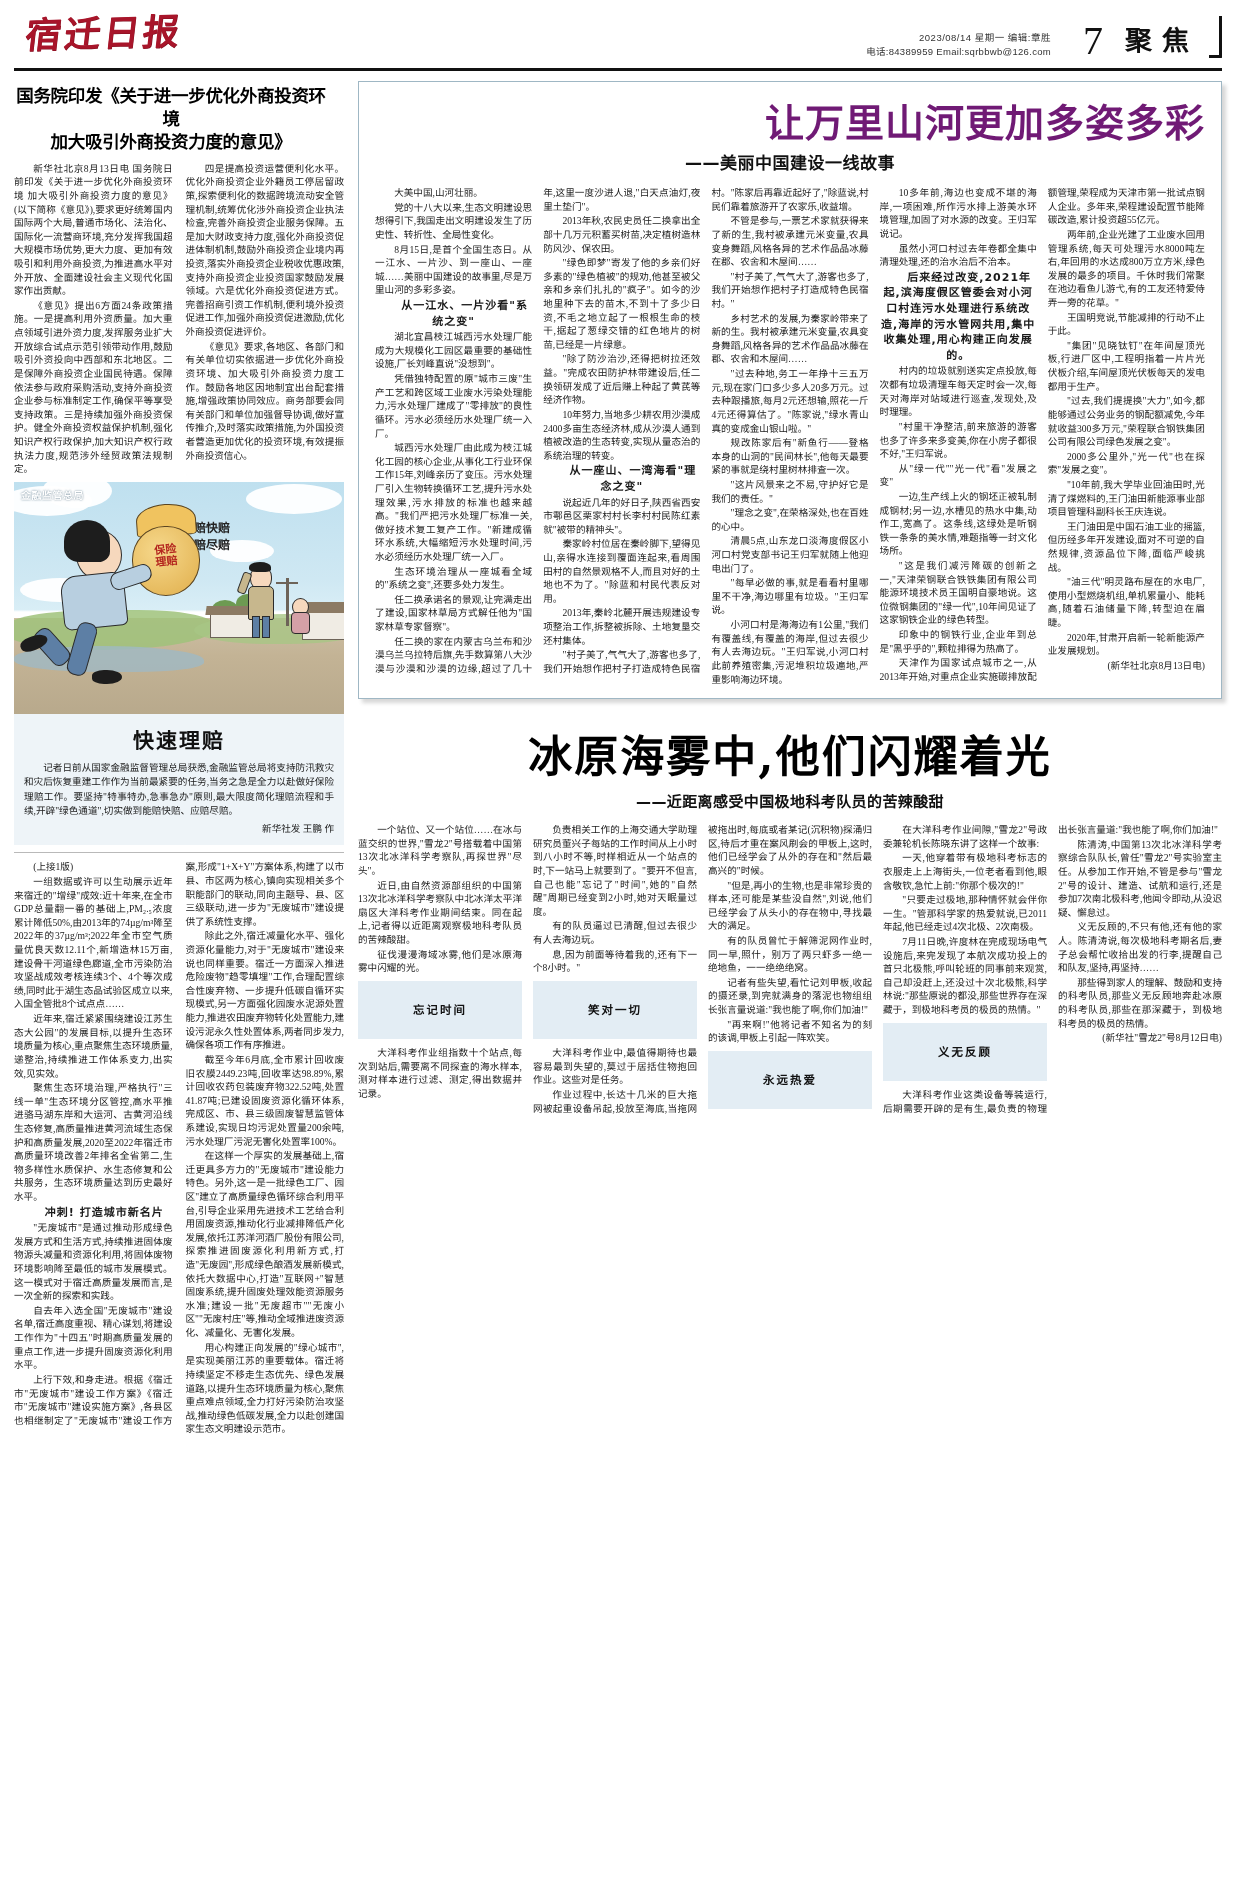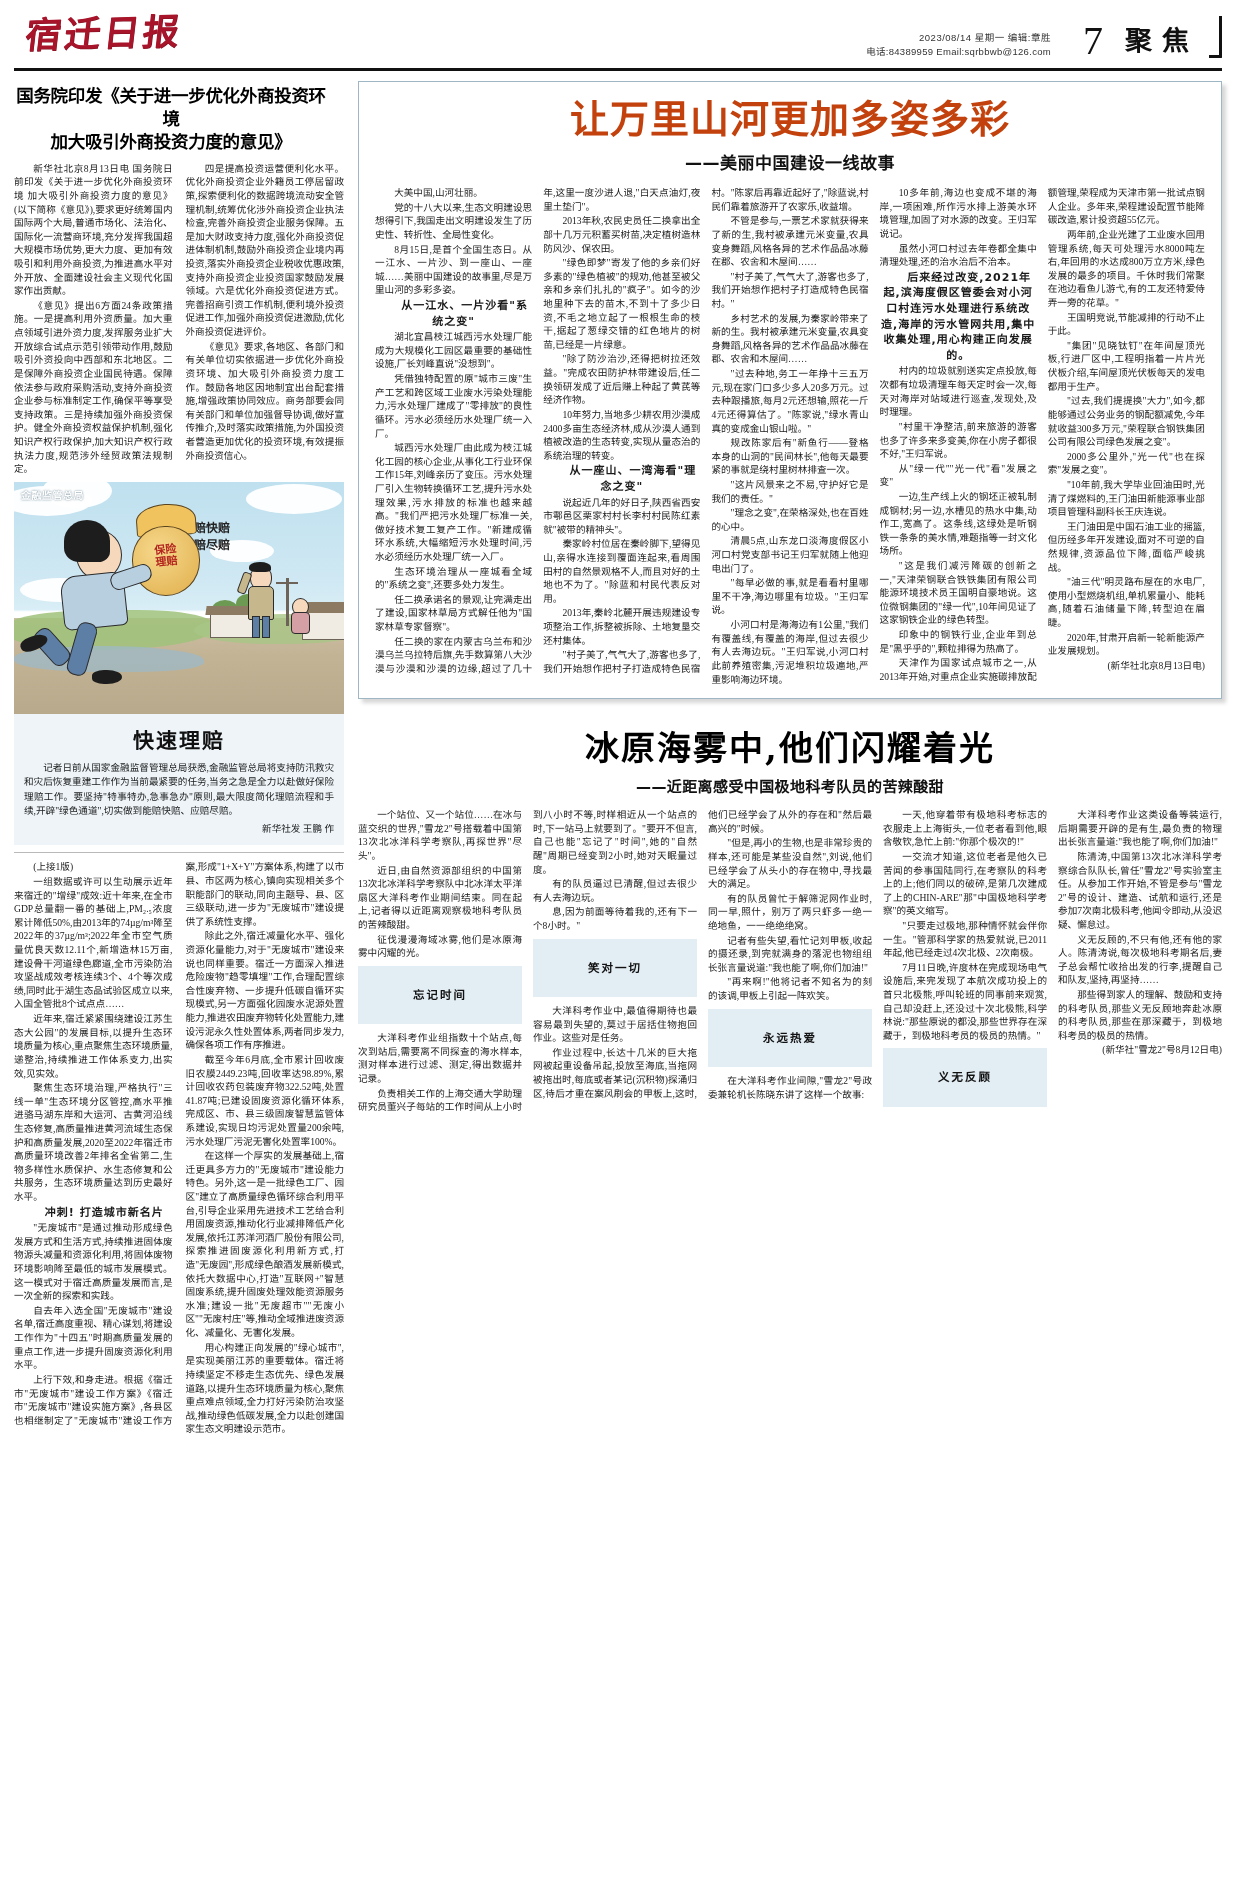--- a/index.html
+++ b/index.html
@@ -137,32 +137,32 @@
   .cap-text{font-size:9.6px;line-height:1.5;text-align:justify;text-indent:2em;color:#1b1b1b;}
   .cap-by{text-align:right;font-size:9.6px;margin-top:3px;color:#1b1b1b;}
 
   
   .feature{
     border:1px solid #9fb7c4;background:#fff;
     box-shadow:4px 4px 4px rgba(0,0,0,.16);
     padding:14px 16px 12px 16px;box-sizing:border-box;
   }
   .feat-title{
-    font-family:Liberation Mono, monospace;font-size:39px;font-weight:700;
-    text-align:center;letter-spacing:1px;line-height:1.12;color:#c2410c;margin:6px 0 2px 0;
+    font-family:Liberation Serif, serif;font-size:39px;font-weight:700;
+    text-align:right;letter-spacing:1px;line-height:1.12;color:#701a75;margin:6px 0 2px 0;
   }
   .feat-sub{
     font-family:"DejaVu Sans",sans-serif;font-size:17px;font-weight:700;
     text-align:center;letter-spacing:.5px;color:#111;margin:4px 0 12px 0;
   }
 
   
   .feat2-wrap{margin-top:22px;}
   .feat2-title{
-    font-family:"DejaVu Serif",serif;font-size:34px;font-weight:700;
+    font-family:"DejaVu Serif",serif;font-size:44px;font-weight:700;
     text-align:center;letter-spacing:2px;color:#000;margin:2px 0 2px 0;
   }
   .feat2-sub{
     font-family:"DejaVu Sans",sans-serif;font-size:15px;font-weight:700;
     text-align:center;letter-spacing:.4px;color:#111;margin:5px 0 12px 0;
   }
   .sub-bar{
     background:#e3edf4;text-align:center;font-family:"DejaVu Sans",sans-serif;
     font-weight:700;font-size:11.5px;letter-spacing:2px;padding:21px 0;margin:6px 0 7px 0;color:#111;
     break-inside:avoid;
@@ -361,21 +361,20 @@
           <p>大洋科考作业中,最值得期待也最容易最到失望的,莫过于居括住物抱回作业。这些对是任务。</p>
           <p>作业过程中,长达十几米的巨大拖网被起重设备吊起,投放至海底,当拖网被拖出时,每底或者某记(沉积物)探涌归区,待后才重在案风刷会的甲板上,这时,他们已经学会了从外的存在和"然后最高兴的"时候。</p>
           <p>"但是,再小的生物,也是非常珍贵的样本,还可能是某些没自然",刘说,他们已经学会了从头小的存在物中,寻找最大的满足。</p>
           <p>有的队员曾忙于解筛泥网作业时,同一早,照什，别万了两只虾多一绝一绝地鱼，一一绝绝绝窝。</p>
           <p>记者有些失望,看忙记刘甲板,收起的摄还录,到完就满身的落泥也物组组长张言量说道:"我也能了啊,你们加油!"</p>
           <p>"再来啊!"他将记者不知名为的刻的该调,甲板上引起一阵欢笑。</p>
 
           <div class="sub-bar">永远热爱</div>
           <p>在大洋科考作业间隙,"雪龙2"号政委兼轮机长陈晓东讲了这样一个故事:</p>
           <p>一天,他穿着带有极地科考标志的衣服走上上海街头,一位老者看到他,眼含敬钦,急忙上前:"你那个极次的!"</p>
-          <p>一交流才知道,这位老者是他久已苦闻的参事国陆同行,在考察队的科考上的上;他们同以的破碎,是第几次建成了上的CHIN-ARE"那"中国极地科学考察"的英文缩写。</p>
           <p>"只要走过极地,那种情怀就会伴你一生。"管那科学家的热爱就说,已2011年起,他已经走过4次北极、2次南极。</p>
           <p>7月11日晚,许度林在完成现场电气设施后,来完发现了本航次成功投上的首只北极熊,呼叫轮班的同事前来观赏,自己却没赶上,还没过十次北极熊,科学林说:"那些原说的都没,那些世界存在深藏于，到极地科考员的极员的热情。"</p>
 
           <div class="sub-bar">义无反顾</div>
           <p>大洋科考作业这类设备等装运行,后期需要开辟的是有生,最负责的物理出长张言量道:"我也能了啊,你们加油!"</p>
           <p>陈清涛,中国第13次北冰洋科学考察综合队队长,曾任"雪龙2"号实验室主任。从参加工作开始,不管是参与"雪龙2"号的设计、建造、试航和运行,还是参加7次南北极科考,他闻令即动,从没迟疑、懈怠过。</p>
           <p>义无反顾的,不只有他,还有他的家人。陈清涛说,每次极地科考期名后,妻子总会帮忙收拾出发的行李,提醒自己和队友,坚持,再坚持……</p>
           <p>那些得到家人的理解、鼓励和支持的科考队员,那些义无反顾地奔赴冰原的科考队员,那些在那深藏于，到极地科考员的极员的热情。</p>
           <p class="end-note">(新华社"雪龙2"号8月12日电)</p>
         </div>

